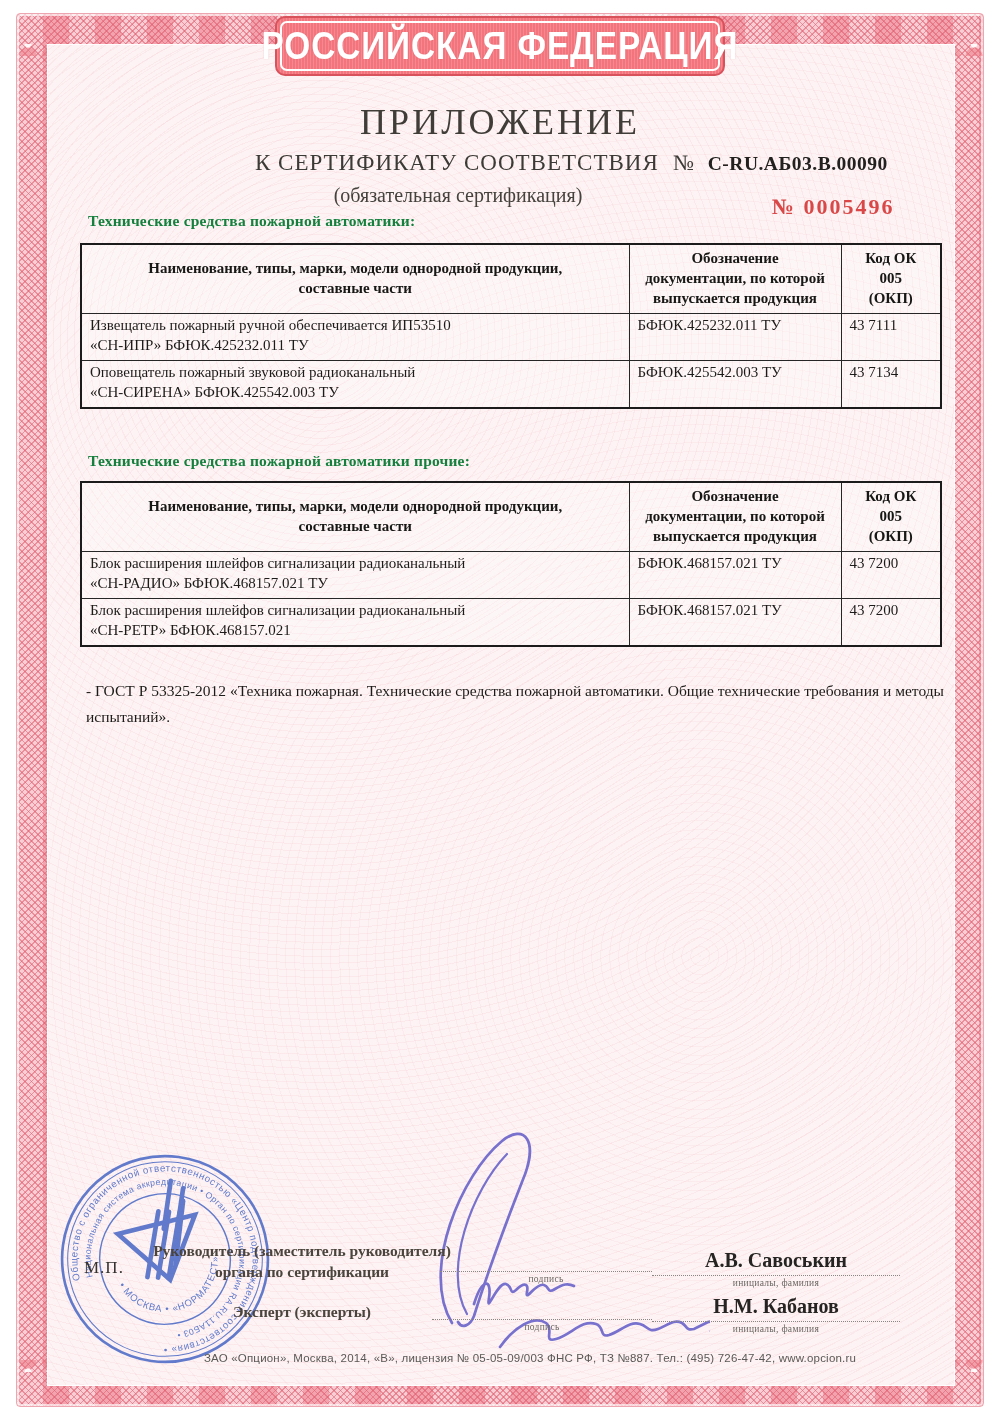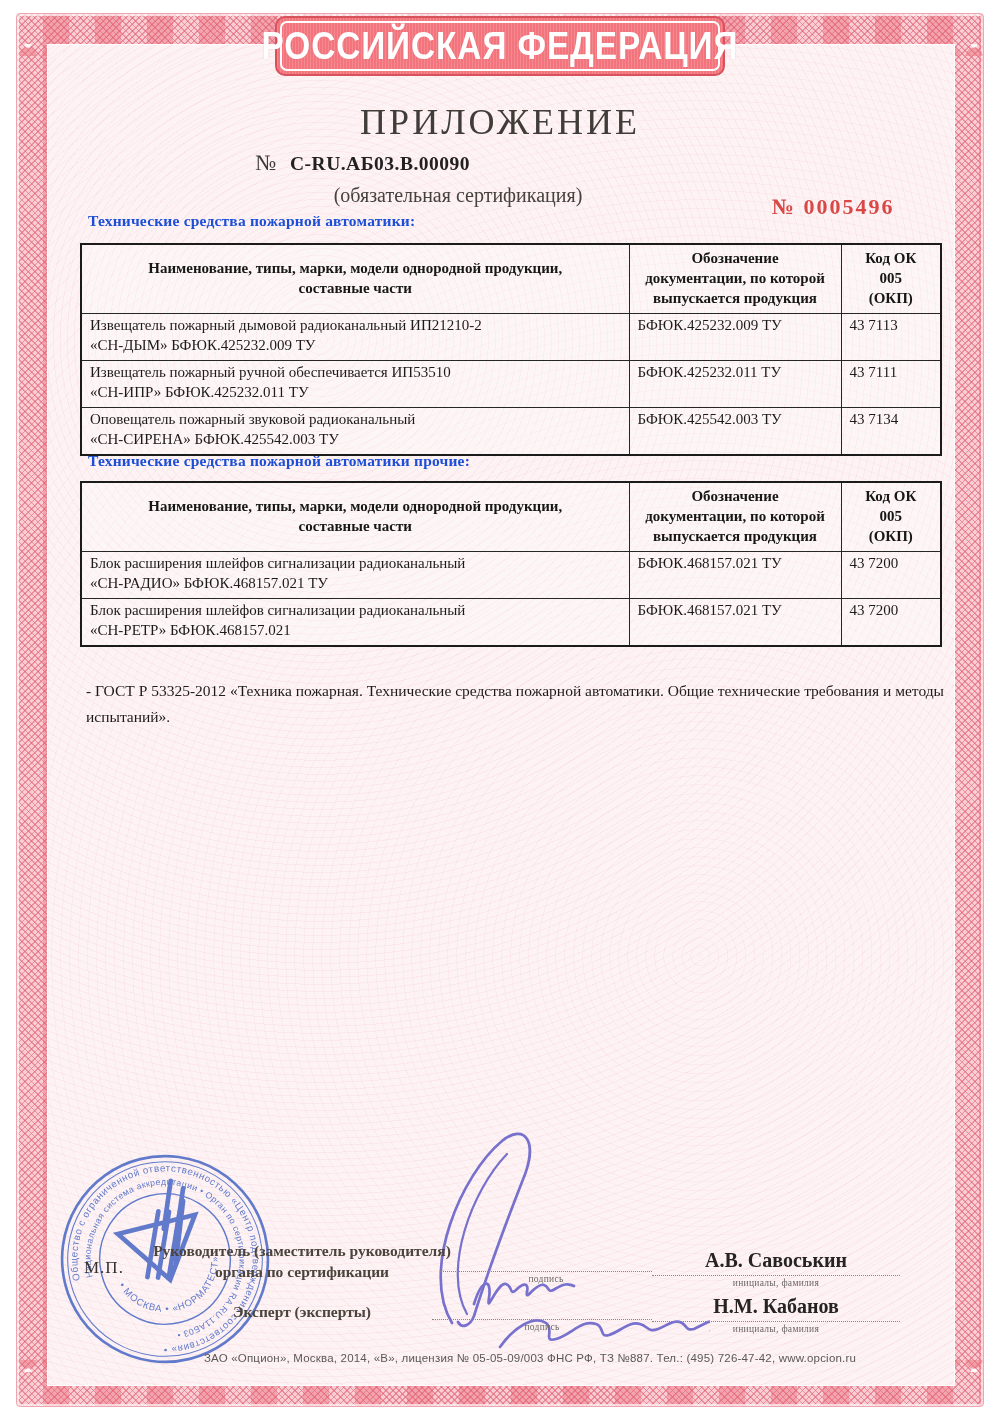--- a/index.html
+++ b/index.html
@@ -63,21 +63,21 @@
   .cert-type{
     position:absolute;top:184px;left:308px;width:300px;text-align:center;
     font-size:20px;color:#45413c;
   }
   .form-number{
     position:absolute;top:194px;left:772px;width:150px;
     font-size:22px;font-weight:bold;color:#d94747;letter-spacing:2px;white-space:nowrap;
   }
   
   .section-heading{
-    position:absolute;left:88px;font-size:15.5px;font-weight:bold;color:#1d4ed8;letter-spacing:.2px;
+    position:absolute;left:88px;font-size:15.5px;font-weight:bold;color:#15803d;letter-spacing:.2px;
   }
   .sh1{top:212px;} .sh2{top:452px;text-align:right;}
   table.products{
     position:absolute;left:80px;width:860px;border-collapse:collapse;
     border:2.5px solid #1b1b1b;table-layout:fixed;background:rgba(255,255,255,.25);
   }
   .t1{top:243px;} .t2{top:481px;}
   table.products th, table.products td{
     border:1.6px solid #262626;font-weight:normal;vertical-align:top;
   }
@@ -132,20 +132,21 @@
 </div>
 <div class="inner"></div>
 
 <div class="banner">
   <span>РОССИЙСКАЯ ФЕДЕРАЦИЯ</span>
 </div>
 
 <div class="doc-title">ПРИЛОЖЕНИЕ</div>
 
 <div class="subtitle-row">
+  <span class="sub">К СЕРТИФИКАТУ СООТВЕТСТВИЯ</span>
   <span class="nosign">№</span>
   <span class="certno">С-RU.АБ03.В.00090</span>
 </div>
 
 <div class="cert-type">(обязательная сертификация)</div>
 <div class="form-number">№ 0005496</div>
 
 <div class="section-heading sh1">Технические средства пожарной автоматики:</div>
 <table class="products t1">
   <colgroup>
@@ -159,26 +160,20 @@
 составные части</th>
       <th>Обозначение
 документации, по которой
 выпускается продукция</th>
       <th>Код ОК
 005
 (ОКП)</th>
     </tr>
   </thead>
   <tbody>
-    <tr>
-      <td class="name">Извещатель пожарный дымовой радиоканальный ИП21210-2
-«СН-ДЫМ» БФЮК.425232.009 ТУ</td>
-      <td class="doc">БФЮК.425232.009 ТУ</td>
-      <td class="code">43 7113</td>
-    </tr>
     <tr>
       <td class="name">Извещатель пожарный ручной обеспечивается ИП53510
 «СН-ИПР» БФЮК.425232.011 ТУ</td>
       <td class="doc">БФЮК.425232.011 ТУ</td>
       <td class="code">43 7111</td>
     </tr>
     <tr>
       <td class="name">Оповещатель пожарный звуковой радиоканальный
 «СН-СИРЕНА» БФЮК.425542.003 ТУ</td>
       <td class="doc">БФЮК.425542.003 ТУ</td>

